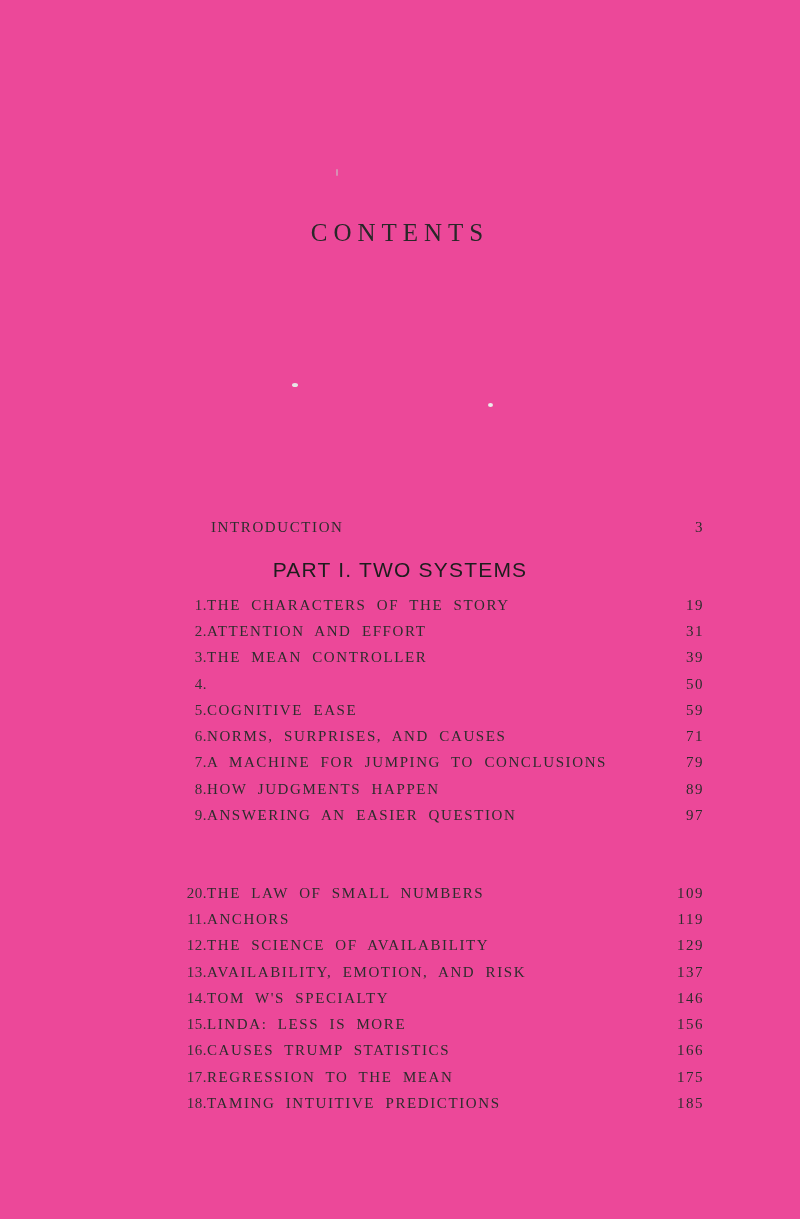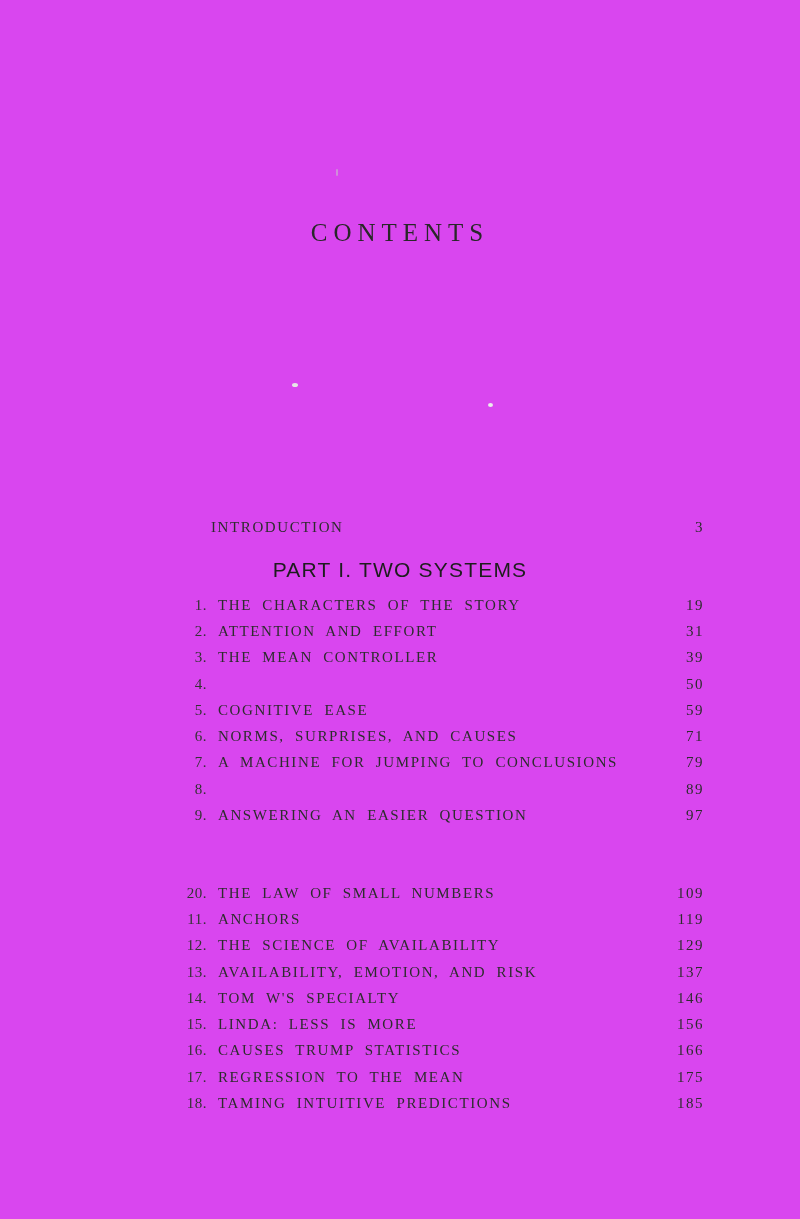--- a/index.html
+++ b/index.html
@@ -5,21 +5,21 @@
   * { margin: 0; padding: 0; box-sizing: border-box; }
 
   html, body {
     background: #ffffff;
   }
 
   .page {
     position: relative;
     width: 800px;
     height: 1219px;
-    background: #d946ef;
+    background: #ec4899;
     overflow: hidden;
     font-family: "Liberation Serif", "DejaVu Serif", serif;
     color: #2d2d2d;
   }
 
   
   .speck { position: absolute; border-radius: 50%; }
   .speck.s1 { left: 336px; top: 169px; width: 2px; height: 7px; background: #c8c8c8; opacity: .55; border-radius: 1px; }
   .speck.s2 { left: 292px; top: 383px; width: 6px; height: 4px; background: #e6e6e6; }
   .speck.s3 { left: 488px; top: 403px; width: 5px; height: 4px; background: #ebebeb; }
@@ -78,21 +78,20 @@
 
   .num {
     width: 27px;
     text-align: right;
     letter-spacing: 0.5px;
     color: #333333;
     flex: none;
   }
 
   .entry-title {
-    margin-left: 11px;
     letter-spacing: 1.6px;
     word-spacing: 5px;
     white-space: nowrap;
     color: #2d2d2d;
   }
 
   .pageno {
     margin-left: auto;
     letter-spacing: 1.5px;
     color: #2d2d2d;
@@ -147,20 +146,21 @@
       <span class="entry-title">NORMS, SURPRISES, AND CAUSES</span>
       <span class="pageno">71</span>
     </div>
     <div class="toc-row">
       <span class="num">7.</span>
       <span class="entry-title">A MACHINE FOR JUMPING TO CONCLUSIONS</span>
       <span class="pageno">79</span>
     </div>
     <div class="toc-row">
       <span class="num">8.</span>
+      <span class="entry-title">HOW JUDGMENTS HAPPEN</span>
       <span class="pageno">89</span>
     </div>
     <div class="toc-row">
       <span class="num">9.</span>
       <span class="entry-title">ANSWERING AN EASIER QUESTION</span>
       <span class="pageno">97</span>
     </div>
   </div>
 
 

